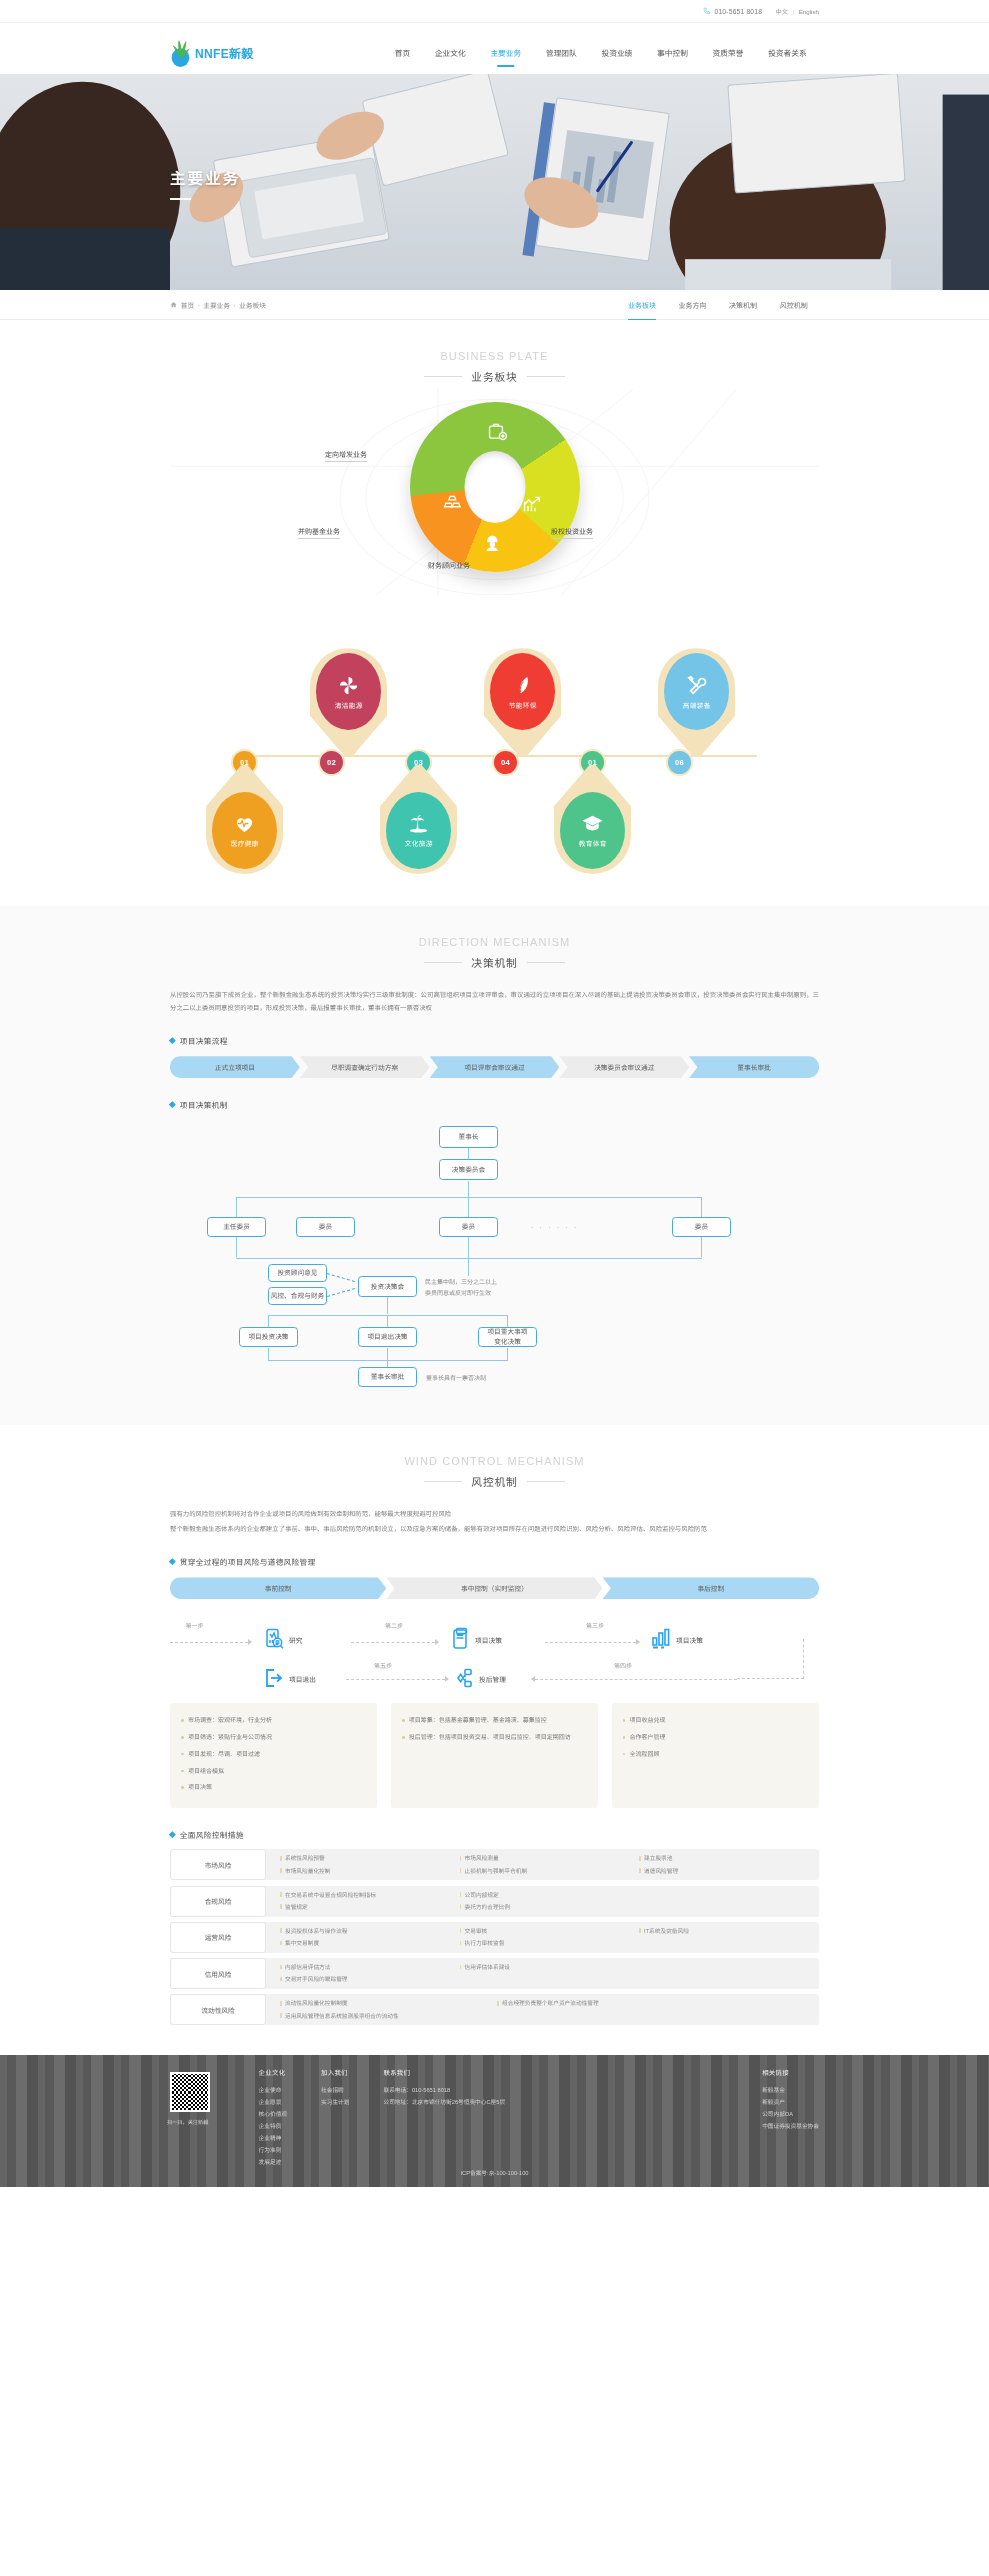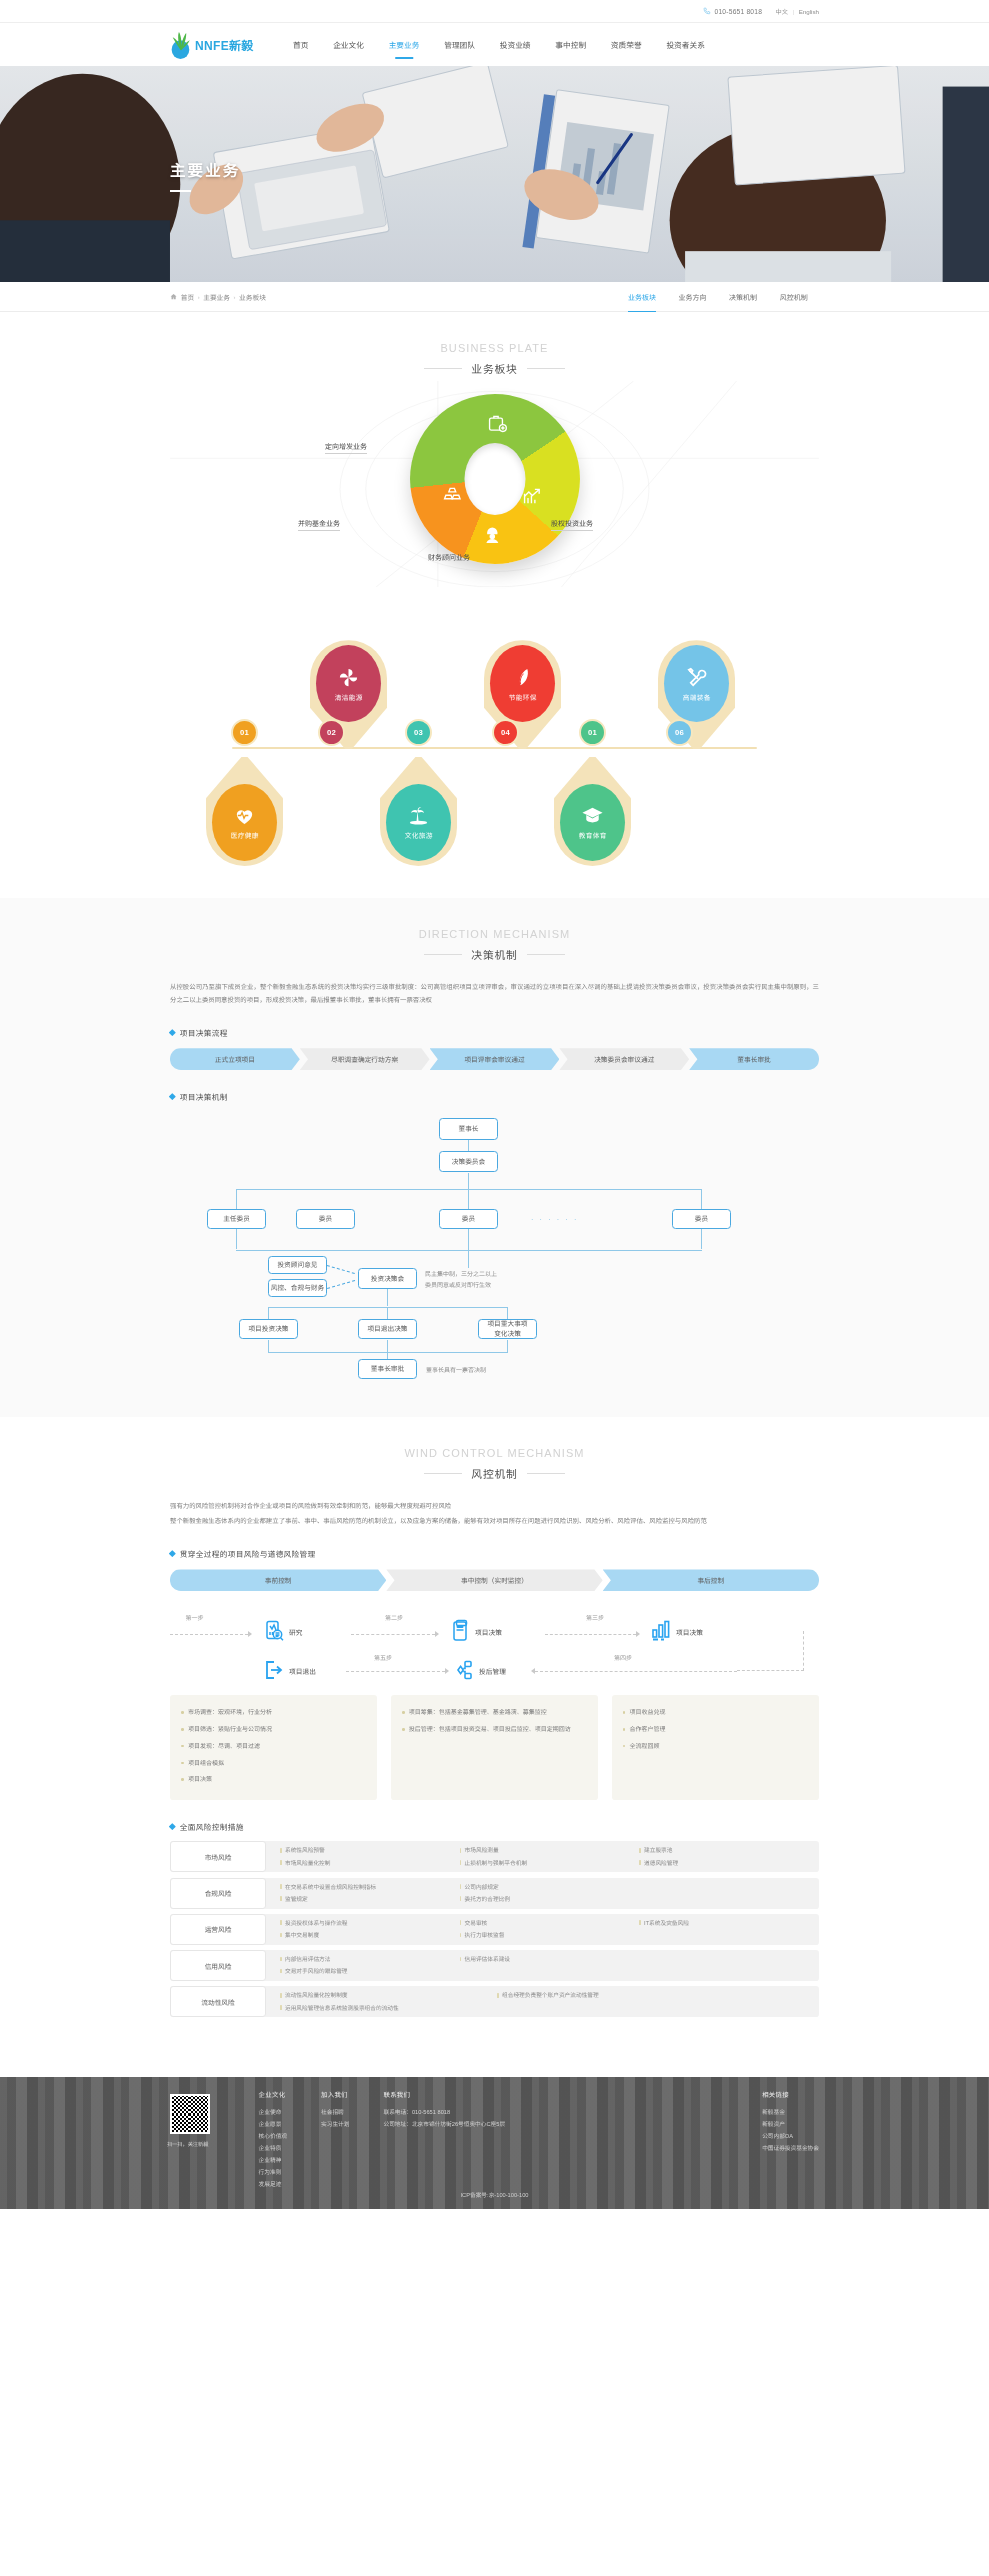--- a/index.html
+++ b/index.html
@@ -22,21 +22,21 @@
   }
   .topbar-inner { width: 649px; margin: 0 auto; display: flex; justify-content: flex-end; align-items: center; gap: 13.4px; }
   .phone { display: flex; align-items: center; gap: 3.6px; color: #7a7a7a; font-size: 6.7px; letter-spacing: 0.2px;}
   .phone svg { display:block; }
   .langs { display: flex; align-items: center; gap: 4.6px; font-size: 6.2px; color: #8d8d8d;}
   .langs .sep { color: #d6d6d6; }
   .langs a { color: #8d8d8d; text-decoration: none; }
 
   
   .nav { height: 43px; background: #fff; }
-  .nav-inner { width: 649px; margin: 0 auto; height: 43px; display: flex; align-items: center; }
+  .nav-inner { width: 649px; margin: 8px auto; height: 43px; display: flex; align-items: center; justify-content: space-between; }
   .logo { display:flex; align-items:center; gap:2.1px; margin-right: 27px; }
   .logo-mark { width: 23px; height: 28px; position: relative; }
   .logo-text { font-size: 12px; font-weight: bold; color: #2aa7e0; letter-spacing: 0.3px; white-space: nowrap; }
   .menu { display: flex; align-items: center; gap: 0; height: 43px; }
   .menu-item {
     height: 43px; display:flex; align-items:center; padding: 0 12.4px;
     font-size: 7.7px; color: #555; cursor: pointer; position: relative;
     white-space: nowrap;
   }
   .menu-item.active { color: #2fa8e8; }
@@ -98,21 +98,21 @@
   }
   .plate-label { position:absolute; white-space:nowrap; font-size: 7px; color:#4b4b4b; }
   .plate-label .ul { display:block; height:0.5px; background:#cfcfcf; margin-top:2.1px; }
   .pl-icon { position:absolute; color:#fff; }
 
   
   .dir-sec { background:#fff; padding-bottom: 31px; }
   .dir-graphic { width: 649px; margin: 17.5px auto 0; height: 238px; position: relative; }
   .axis { position:absolute; left: 62px; right: 62px; top: 118px; height: 2.1px; background:#f2e0b4; border-radius:1px; }
   .node {
-    position:absolute; top: 90px; width: 27px; height: 27px; border-radius:50%;
+    position:absolute; top: 112px; width: 27px; height: 27px; border-radius:50%;
     display:flex; align-items:center; justify-content:center; color:#fff; font-size:7.7px;
     border: 2.6px solid #f6e7bf; font-weight:bold; letter-spacing:0.3px;
   }
   .pin { position:absolute; width: 77px; }
   .pin .teardrop {
     width: 77px; height: 109px; background:#f4e3ba;
     border-radius: 50% 50% 50% 50% / 42% 42% 58% 58%;
     position:relative;
   }
   .pin.up .teardrop { clip-path: polygon(0 0, 100% 0, 100% 62%, 54% 100%, 46% 100%, 0 62%); border-radius: 39px 39px 0 0; }
@@ -153,21 +153,21 @@
     position:absolute; border:0.5px solid #4aa8e0; border-radius: 3.6px; background:#fff;
     display:flex; align-items:center; justify-content:center; text-align:center;
     font-size: 6.7px; color:#5a5a5a; line-height:1.5;
   }
   .oline { position:absolute; background:#8fc8e8; }
   .onote { position:absolute; font-size: 6px; color:#8a8a8a; line-height:1.9; white-space:nowrap; }
   .odots { position:absolute; font-size: 7.2px; color:#8fc8e8; letter-spacing: 2.1px; }
   .odash { position:absolute; border-top: 0.5px dashed #4aa8e0; transform-origin: 0 0; }
 
   
-  .wind-sec { background:#ffffff; padding-bottom: 54px; }
+  .wind-sec { background:#ffffff; padding-bottom: 24px; }
   .steps { width: 649px; margin: 13.4px auto 0; position:relative; height: 77px; }
   .step-item { position:absolute; display:flex; align-items:center; gap:3.1px; }
   .step-item .sname { font-size: 6.7px; color:#555; white-space:nowrap; }
   .step-lbl { position:absolute; font-size: 6px; color:#999; white-space:nowrap; }
   .step-arrow { position:absolute; height: 5.2px; display:flex; align-items:center; }
   .step-arrow .ln { flex:1; border-top: 0.5px dashed #c9c9c9; }
   .step-arrow .hd { width:0; height:0; border-left: 4.1px solid #c9c9c9; border-top: 3.1px solid transparent; border-bottom: 3.1px solid transparent; }
   .step-arrow.rev .hd { border-left:none; border-right: 4.1px solid #c9c9c9; }
   .connector { position:absolute; border: 0.5px dashed #c9c9c9; border-left:none; }
 

